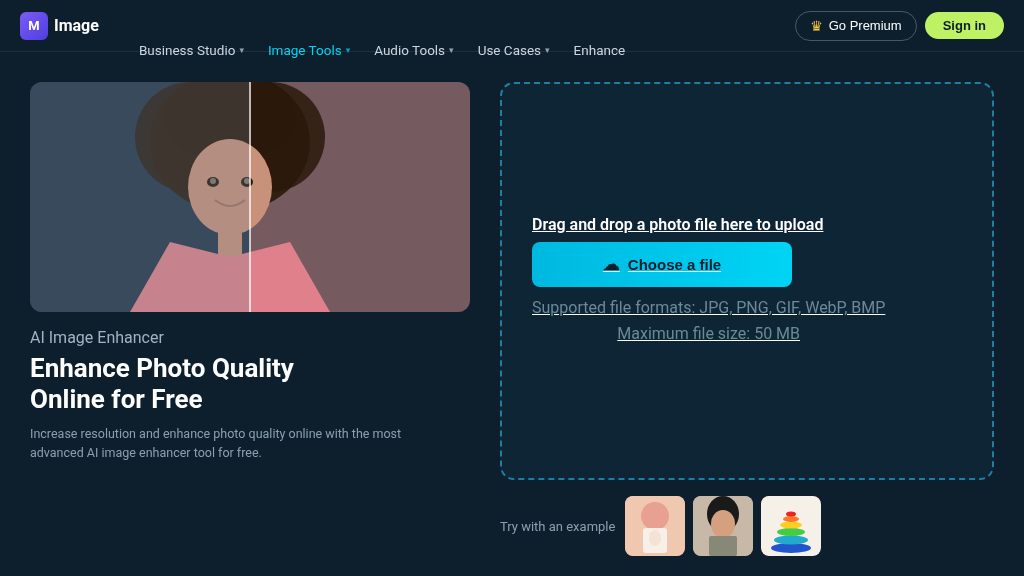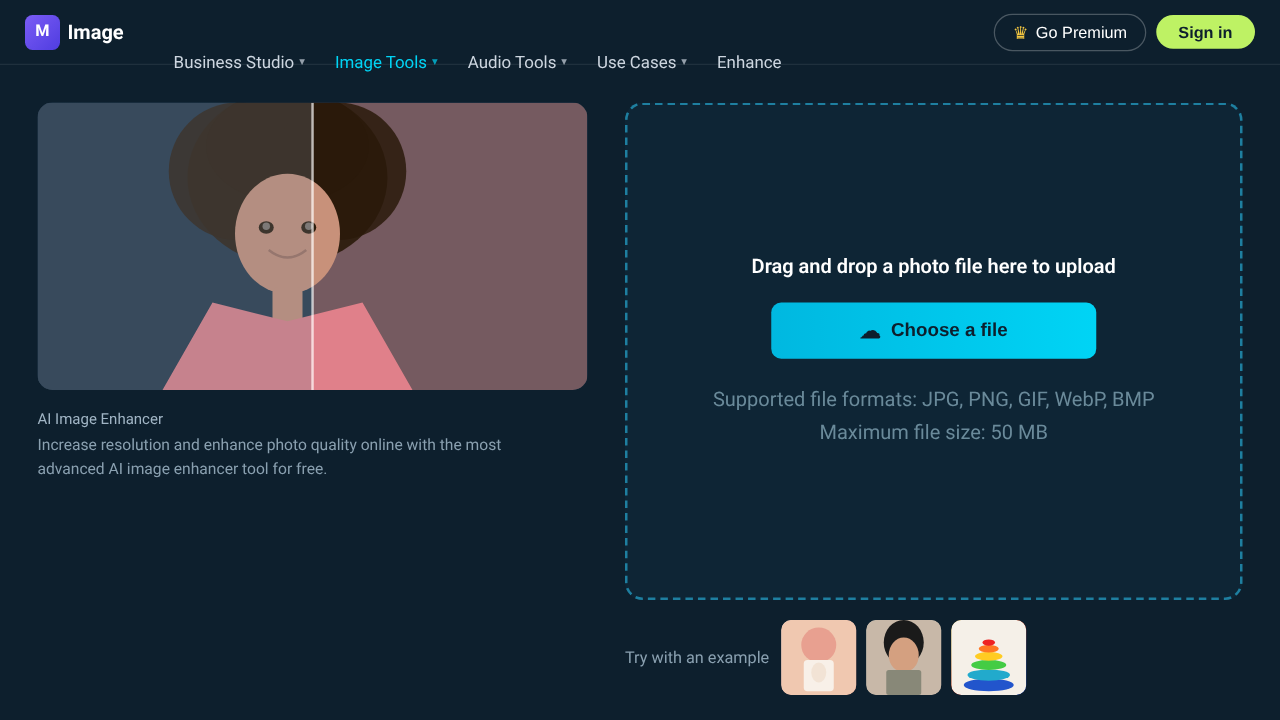--- a/index.html
+++ b/index.html
@@ -141,21 +141,21 @@
     .woman-svg {
       position: absolute;
       width: 100%;
       height: 100%;
       top: 0; left: 0;
     }
     .hero-text {
       margin-top: 16px;
     }
     .hero-subtitle {
-      font-size: 12px;
+      font-size: 16px;
       color: #a0b4c4;
       margin-bottom: 6px;
     }
     .hero-title {
       font-size: 26px;
       font-weight: 700;
       color: #fff;
       line-height: 1.2;
       margin-bottom: 10px;
     }
@@ -173,24 +173,25 @@
       flex-direction: column;
       gap: 16px;
     }
     .upload-box {
       flex: 1;
       border: 2px dashed #1e7fa0;
       border-radius: 14px;
       background: #0e2535;
       display: flex;
       flex-direction: column;
-      align-items: center;
+      align-items: flex-start;
       justify-content: center;
-      gap: 20px;
+      gap: 8px;
       padding: 30px;
+      text-decoration: underline;
     }
     .upload-title {
       font-size: 16px;
       font-weight: 600;
       color: #fff;
       text-align: center;
     }
     .btn-choose {
       display: flex;
       align-items: center;
@@ -336,20 +337,24 @@
 
           <line x1="220" y1="0" x2="220" y2="230" stroke="rgba(255,255,255,0.7)" stroke-width="2"></line>
 
           <rect x="0" y="0" width="219" height="230" fill="#778899" opacity="0.25"></rect>
         </svg>
       </div>
     </div>
 
     <div class="hero-text">
       <p class="hero-subtitle">AI Image Enhancer</p>
+      <h1 class="hero-title">
+        <span>Enhance Photo Quality</span><br>
+        <span>Online for Free</span>
+      </h1>
       <p class="hero-description">Increase resolution and enhance photo quality online with the most advanced AI image enhancer tool for free.</p>
     </div>
   </div>
 
   <div class="right-panel">
     <div class="upload-box">
       <p class="upload-title">Drag and drop a photo file here to upload</p>
       <button class="btn-choose">
         <span class="upload-icon">☁</span>
         <span>Choose a file</span>

